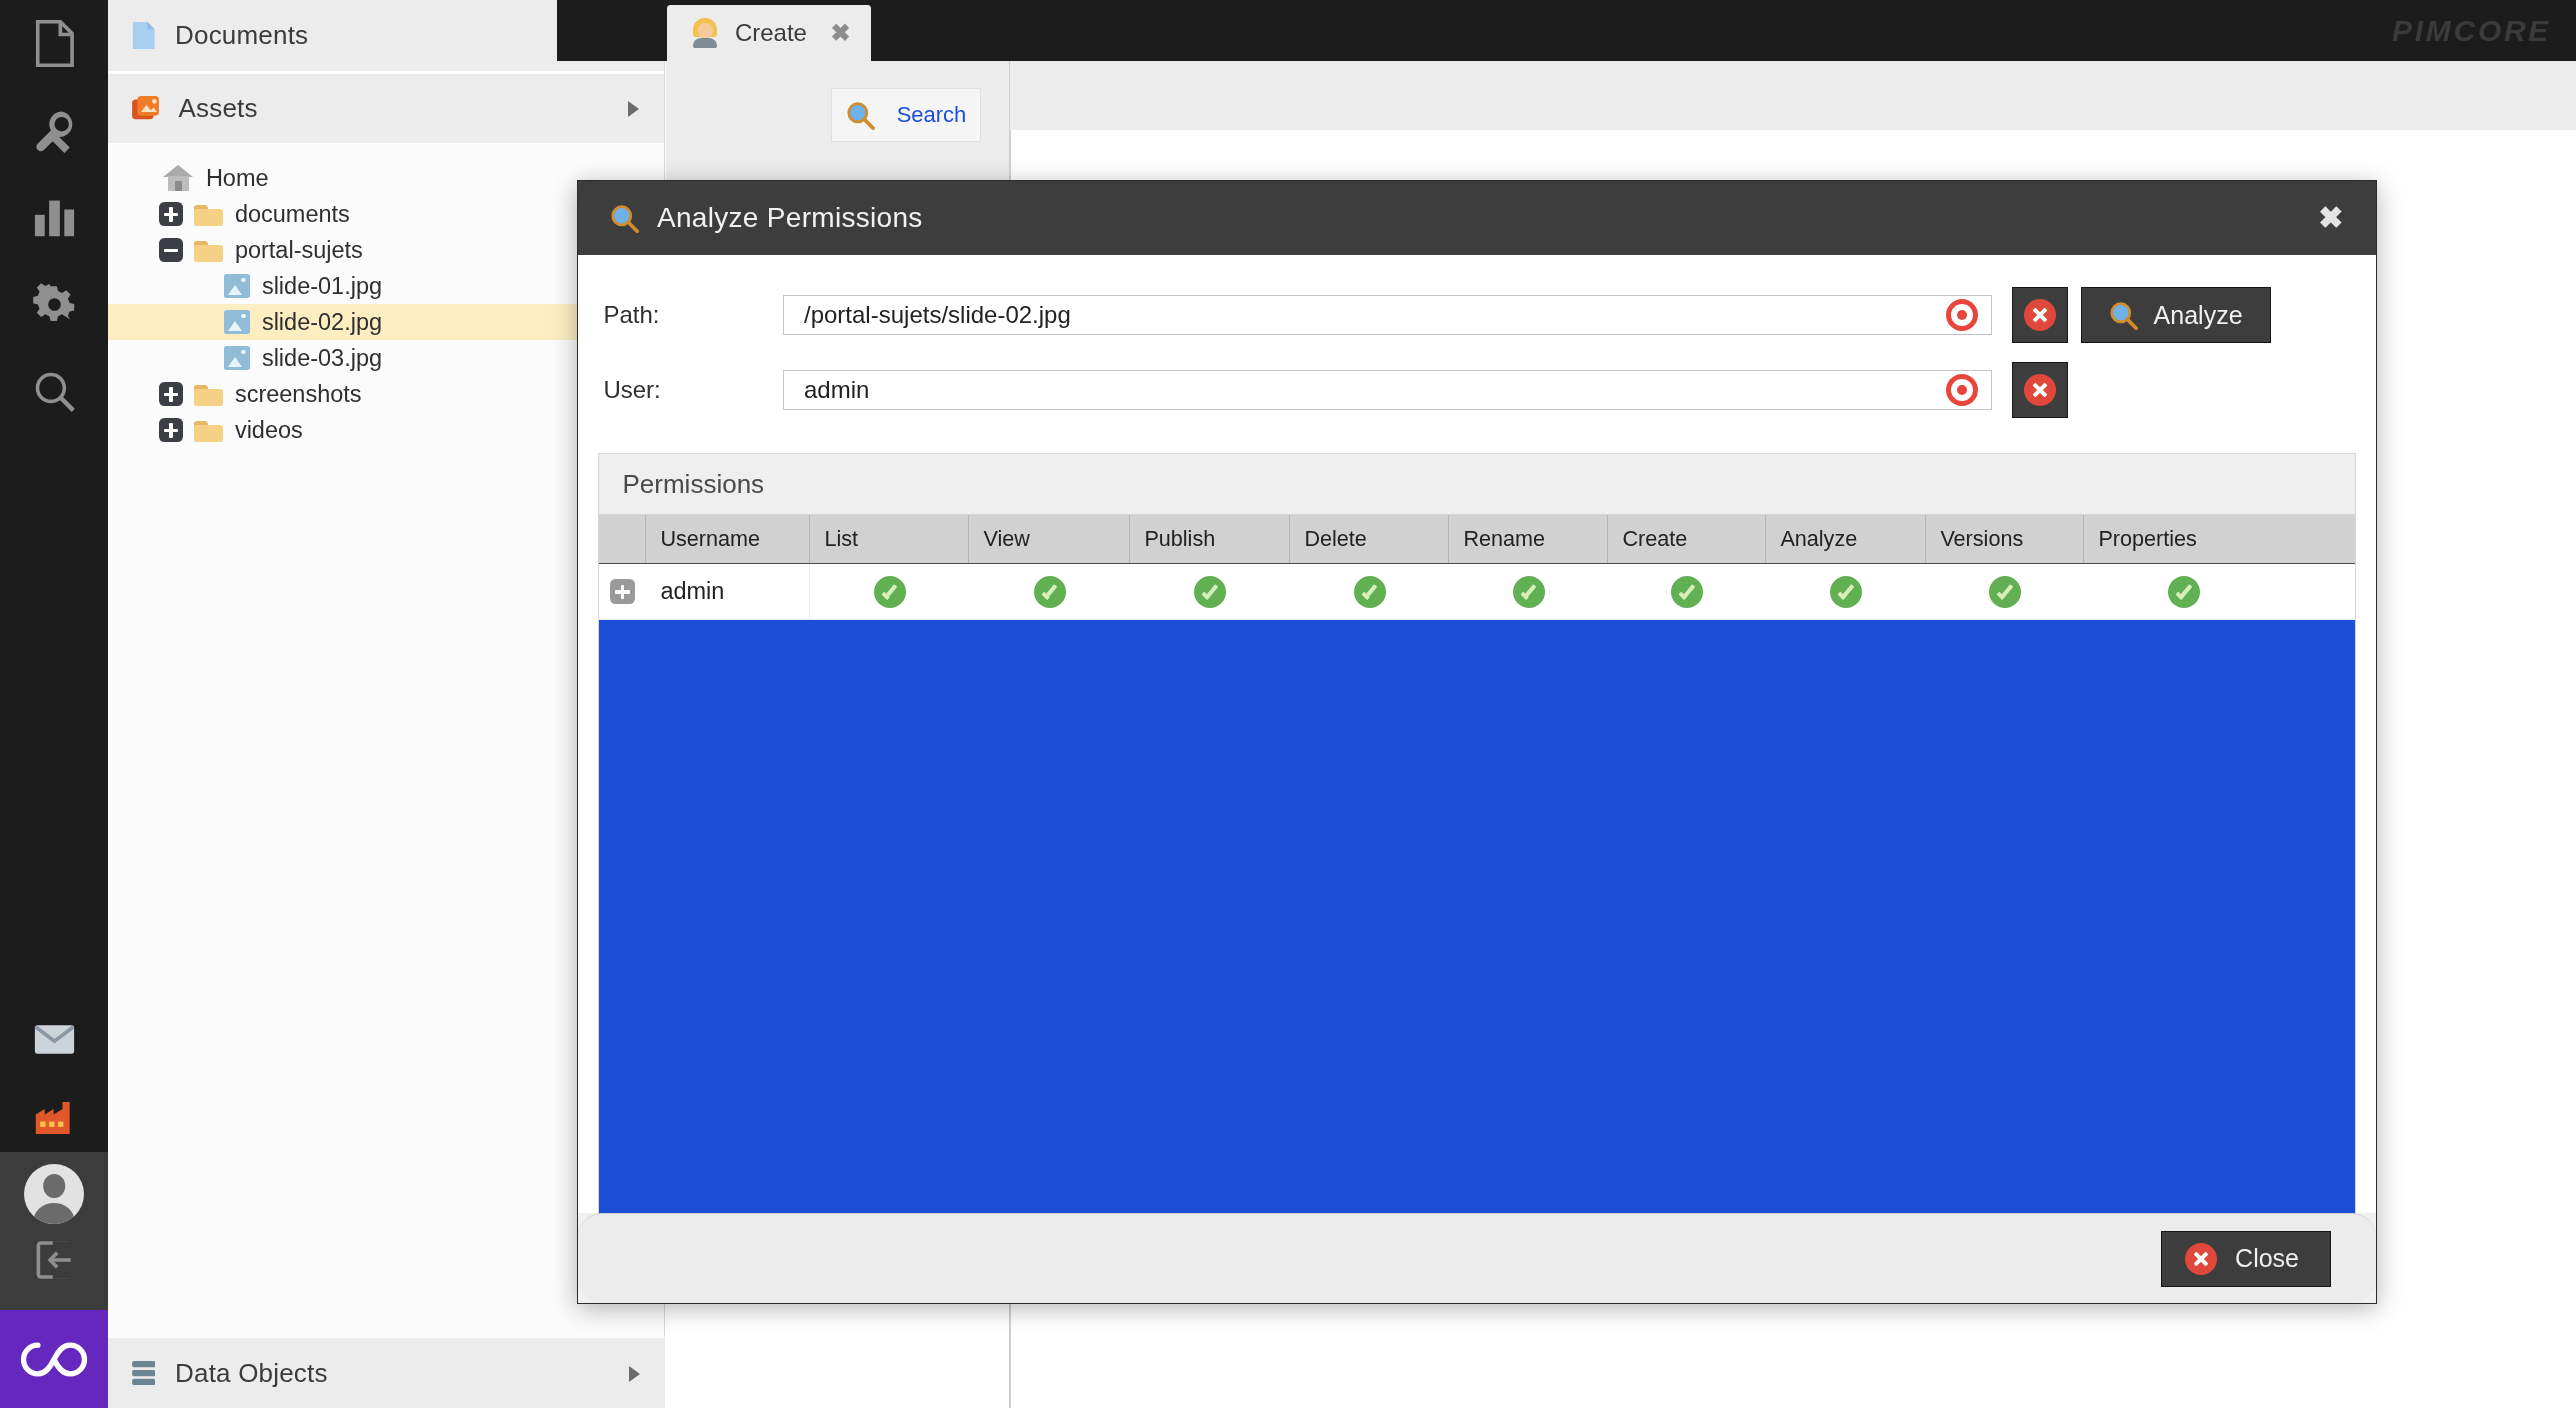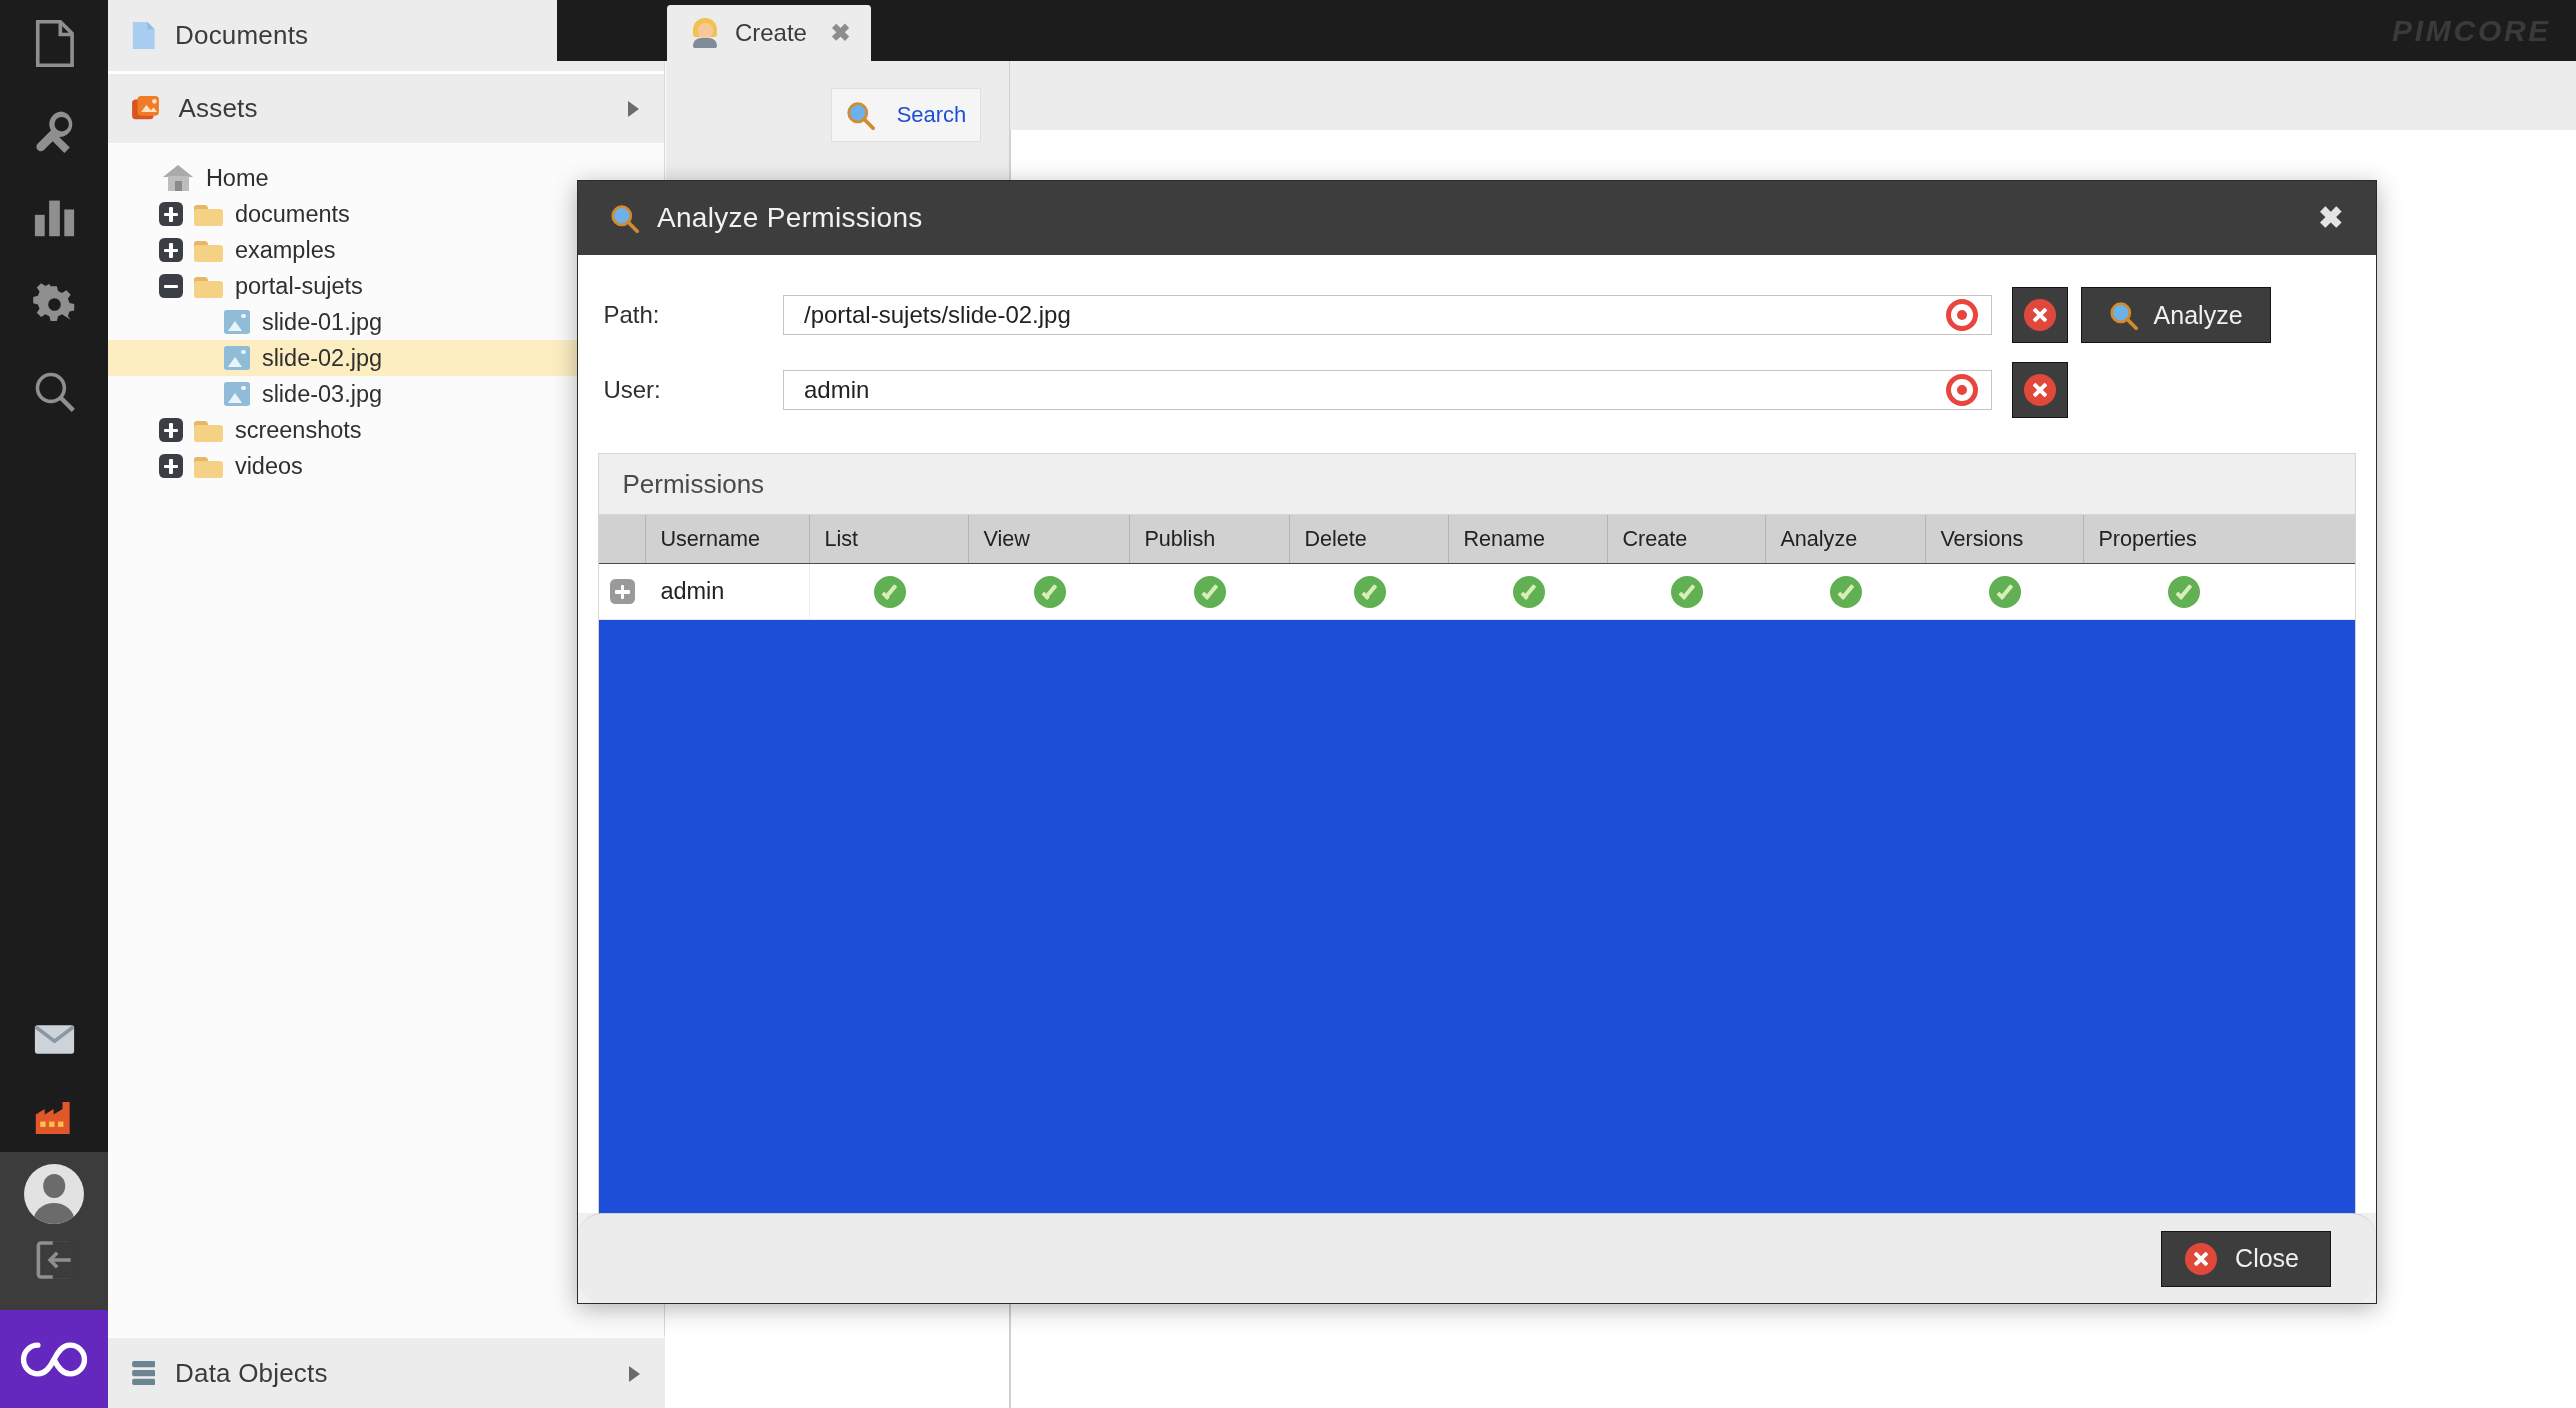--- a/index.html
+++ b/index.html
@@ -447,26 +447,20 @@
           <span class="home-ico" style="margin-left: 11.7px;">
             <span class="home-door"></span>
           </span>
           <span class="tree-label">Home</span>
         </div>
         <div class="tree-row">
           <span class="tree-indent" style="width: 51px;"></span>
           <span class="expander plus"></span>
           <span class="folder-ico" style="margin-left: 11.7px;"></span>
           <span class="tree-label">documents</span>
-        </div>
-        <div class="tree-row">
-          <span class="tree-indent" style="width: 51px;"></span>
-          <span class="expander plus"></span>
-          <span class="folder-ico" style="margin-left: 11.7px;"></span>
-          <span class="tree-label">examples</span>
         </div>
         <div class="tree-row">
           <span class="tree-indent" style="width: 51px;"></span>
           <span class="expander"></span>
           <span class="folder-ico" style="margin-left: 11.7px;"></span>
           <span class="tree-label">portal-sujets</span>
         </div>
         <div class="tree-row">
           <span class="tree-indent" style="width: 81px;"></span>
           <span style="display: inline-block; width: 23.5px;"></span>

